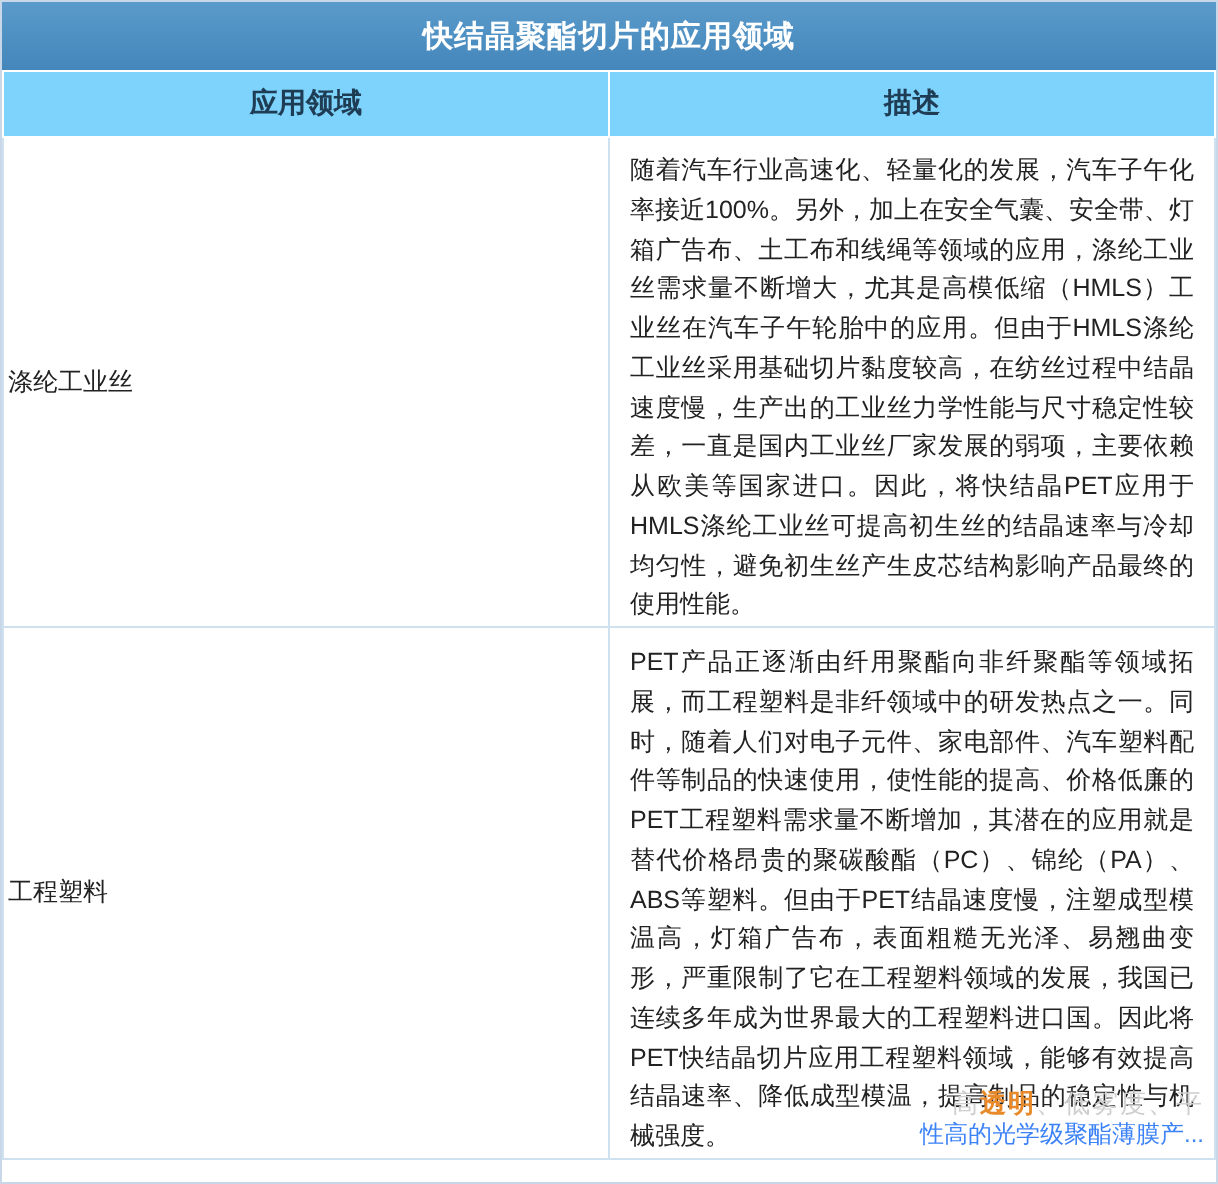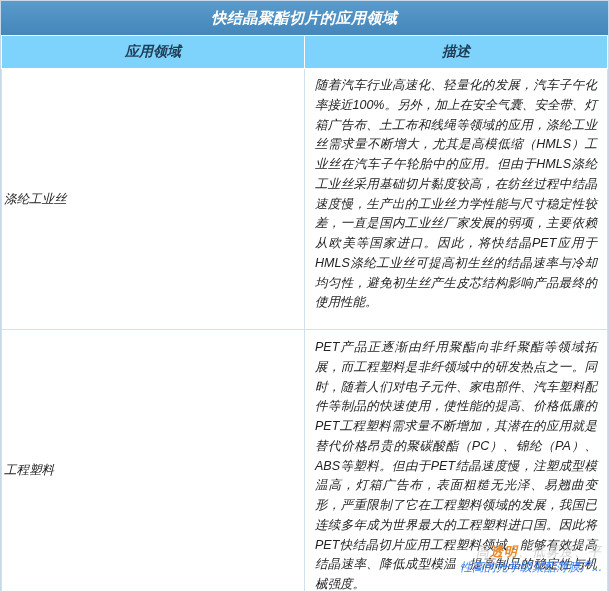--- a/index.html
+++ b/index.html
@@ -13,21 +13,20 @@
     font-family: "Liberation Sans", sans-serif;
     overflow: hidden;
   }
   .page {
     position: relative;
     width: 609px;
     height: 592px;
     box-sizing: border-box;
     border: 1px solid #c8d8e8;
     background: #ffffff;
-    font-style: italic;
   }
   .title-bar {
     height: 34px;
     background: #4a90c4;
     background: linear-gradient(180deg, #5a9bcb 0%, #4586bb 100%);
     color: #ffffff;
     display: flex;
     align-items: center;
     justify-content: center;
     font-size: 15px;
@@ -57,21 +56,21 @@
     font-size: 12.5px;
     color: #222222;
   }
   td.cat {
     width: 88px;
     color: #1a1a1a;
     font-size: 13px;
     padding: 4px 2px;
   }
   td.desc {
-    padding: 8px 10px 16px 10px;
+    padding: 8px 10px 0 10px;
     line-height: 1.58;
     text-align: justify;
     text-justify: inter-ideograph;
   }
   .desc p {
     margin: 0;
     text-indent: 0;
   }
   .row-1 td.desc { padding-top: 7px; }
   .watermark {

